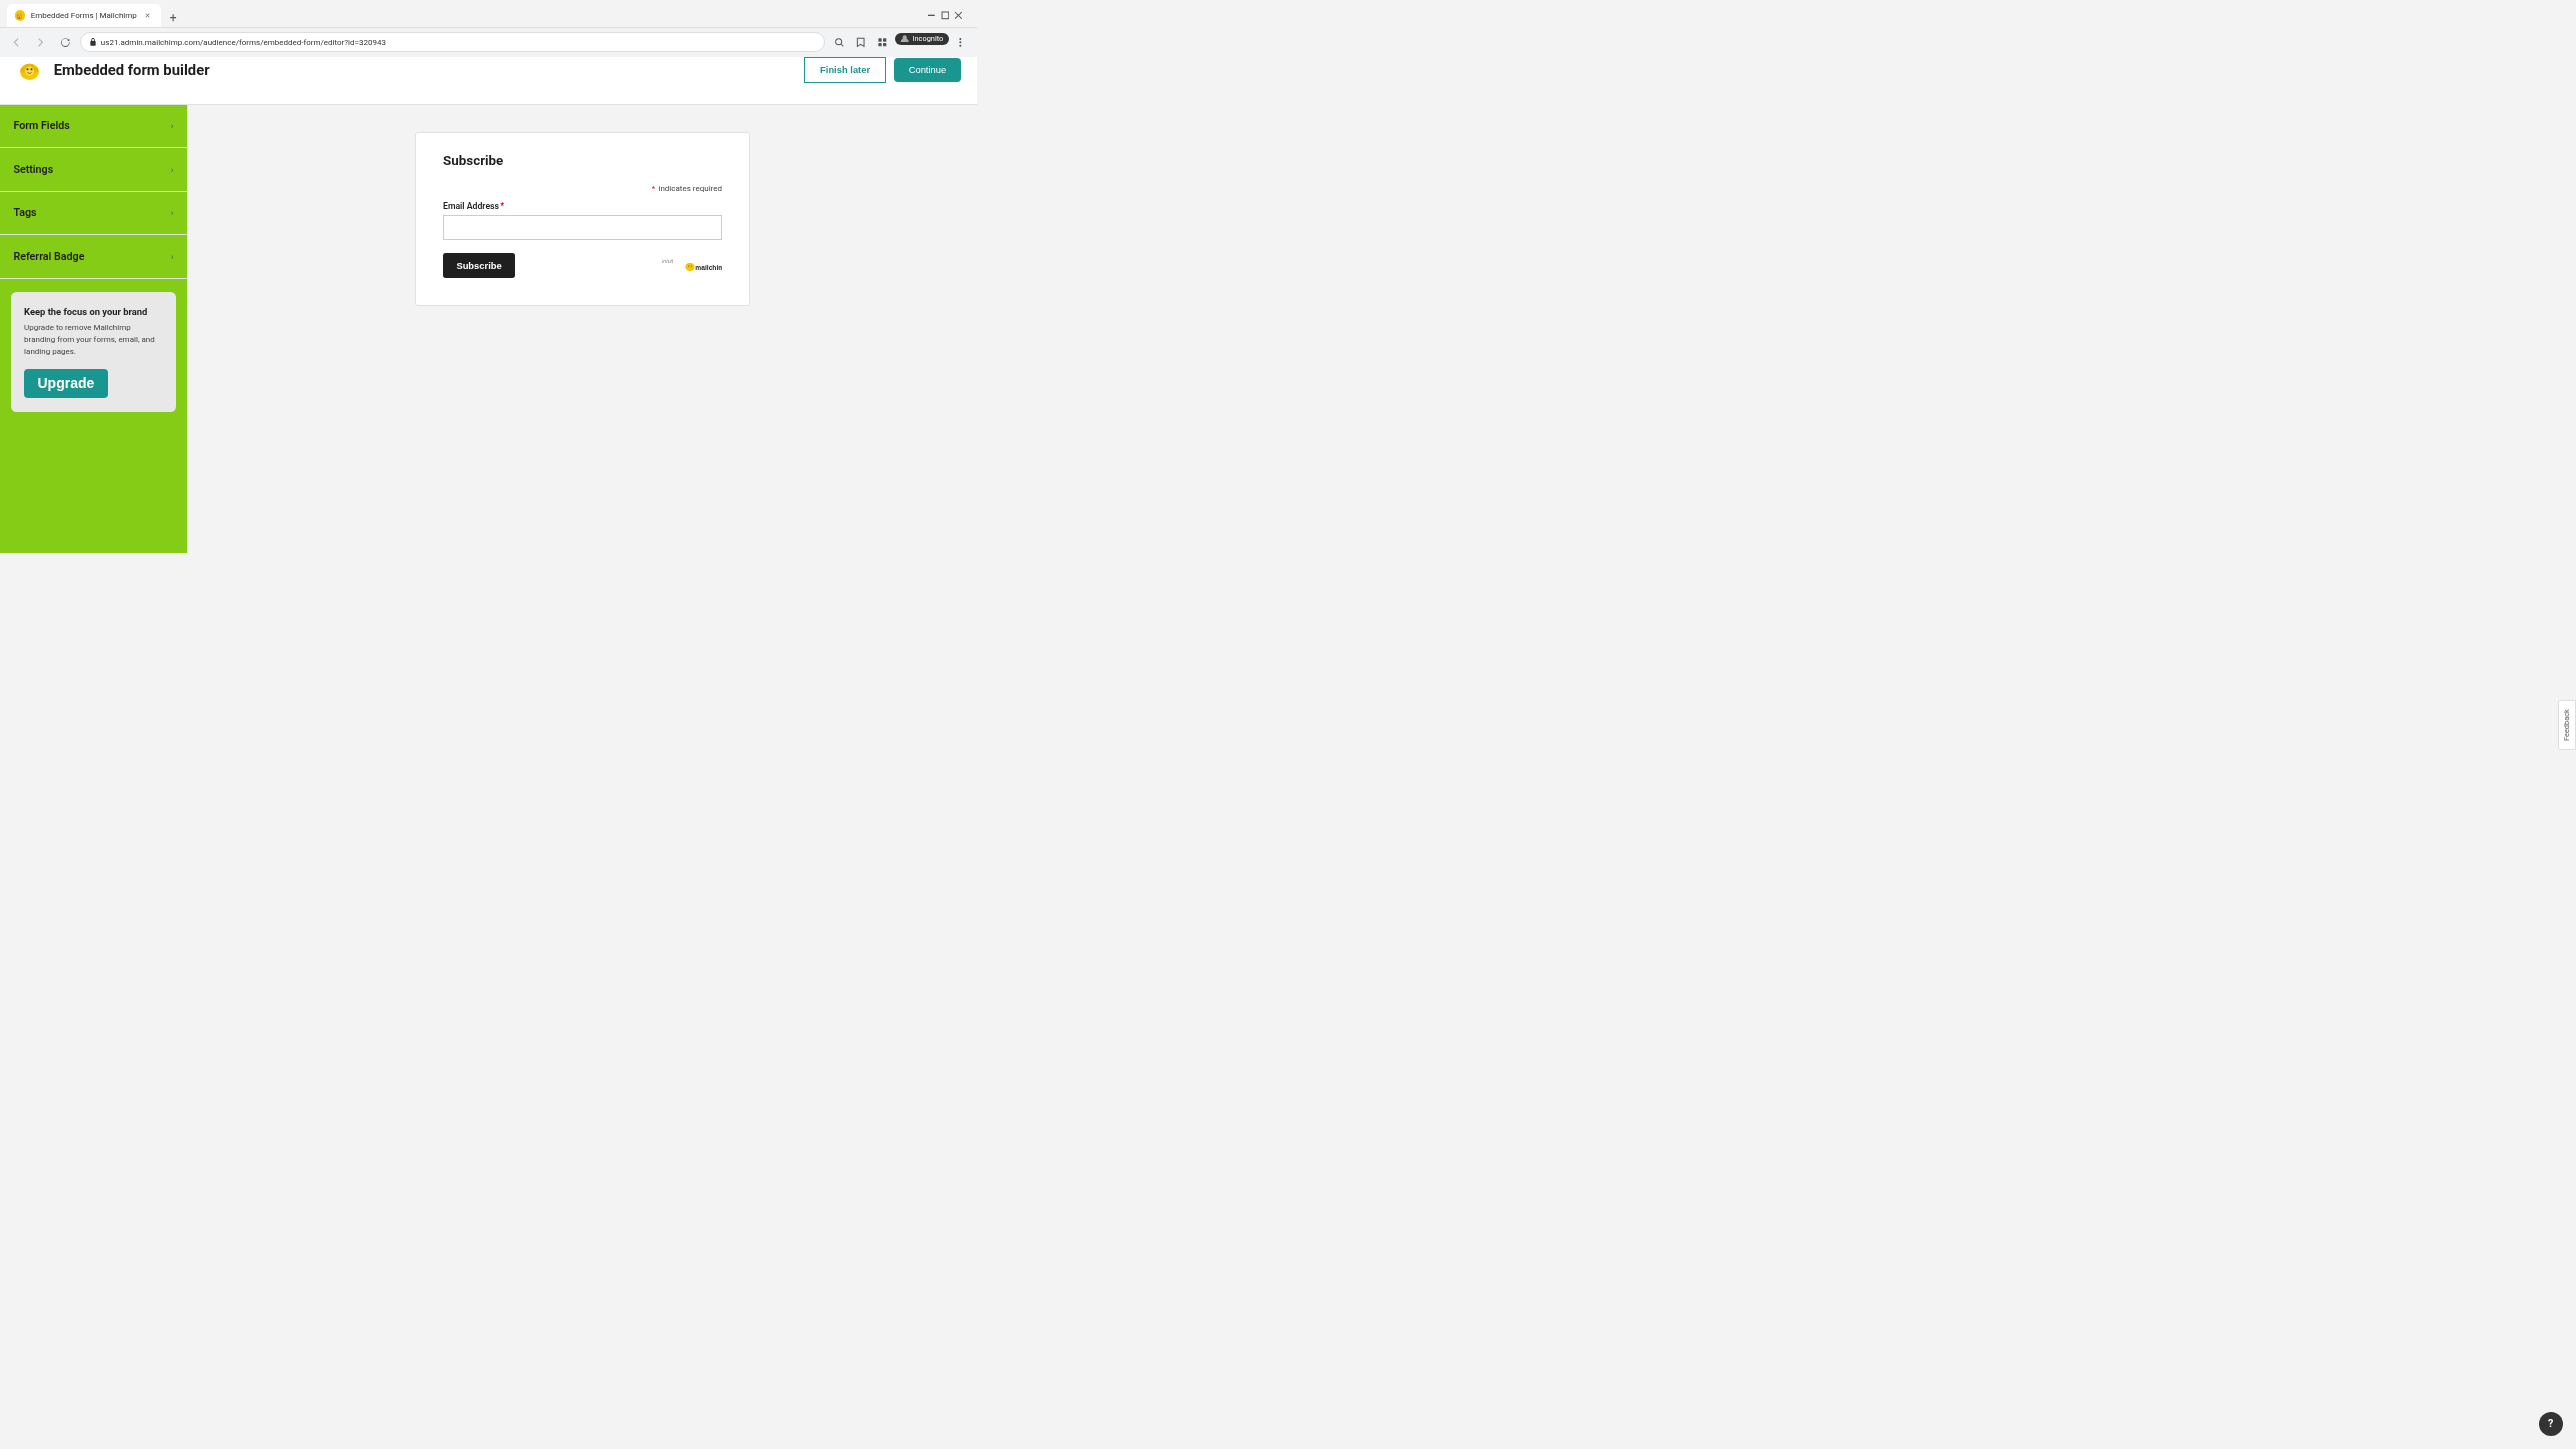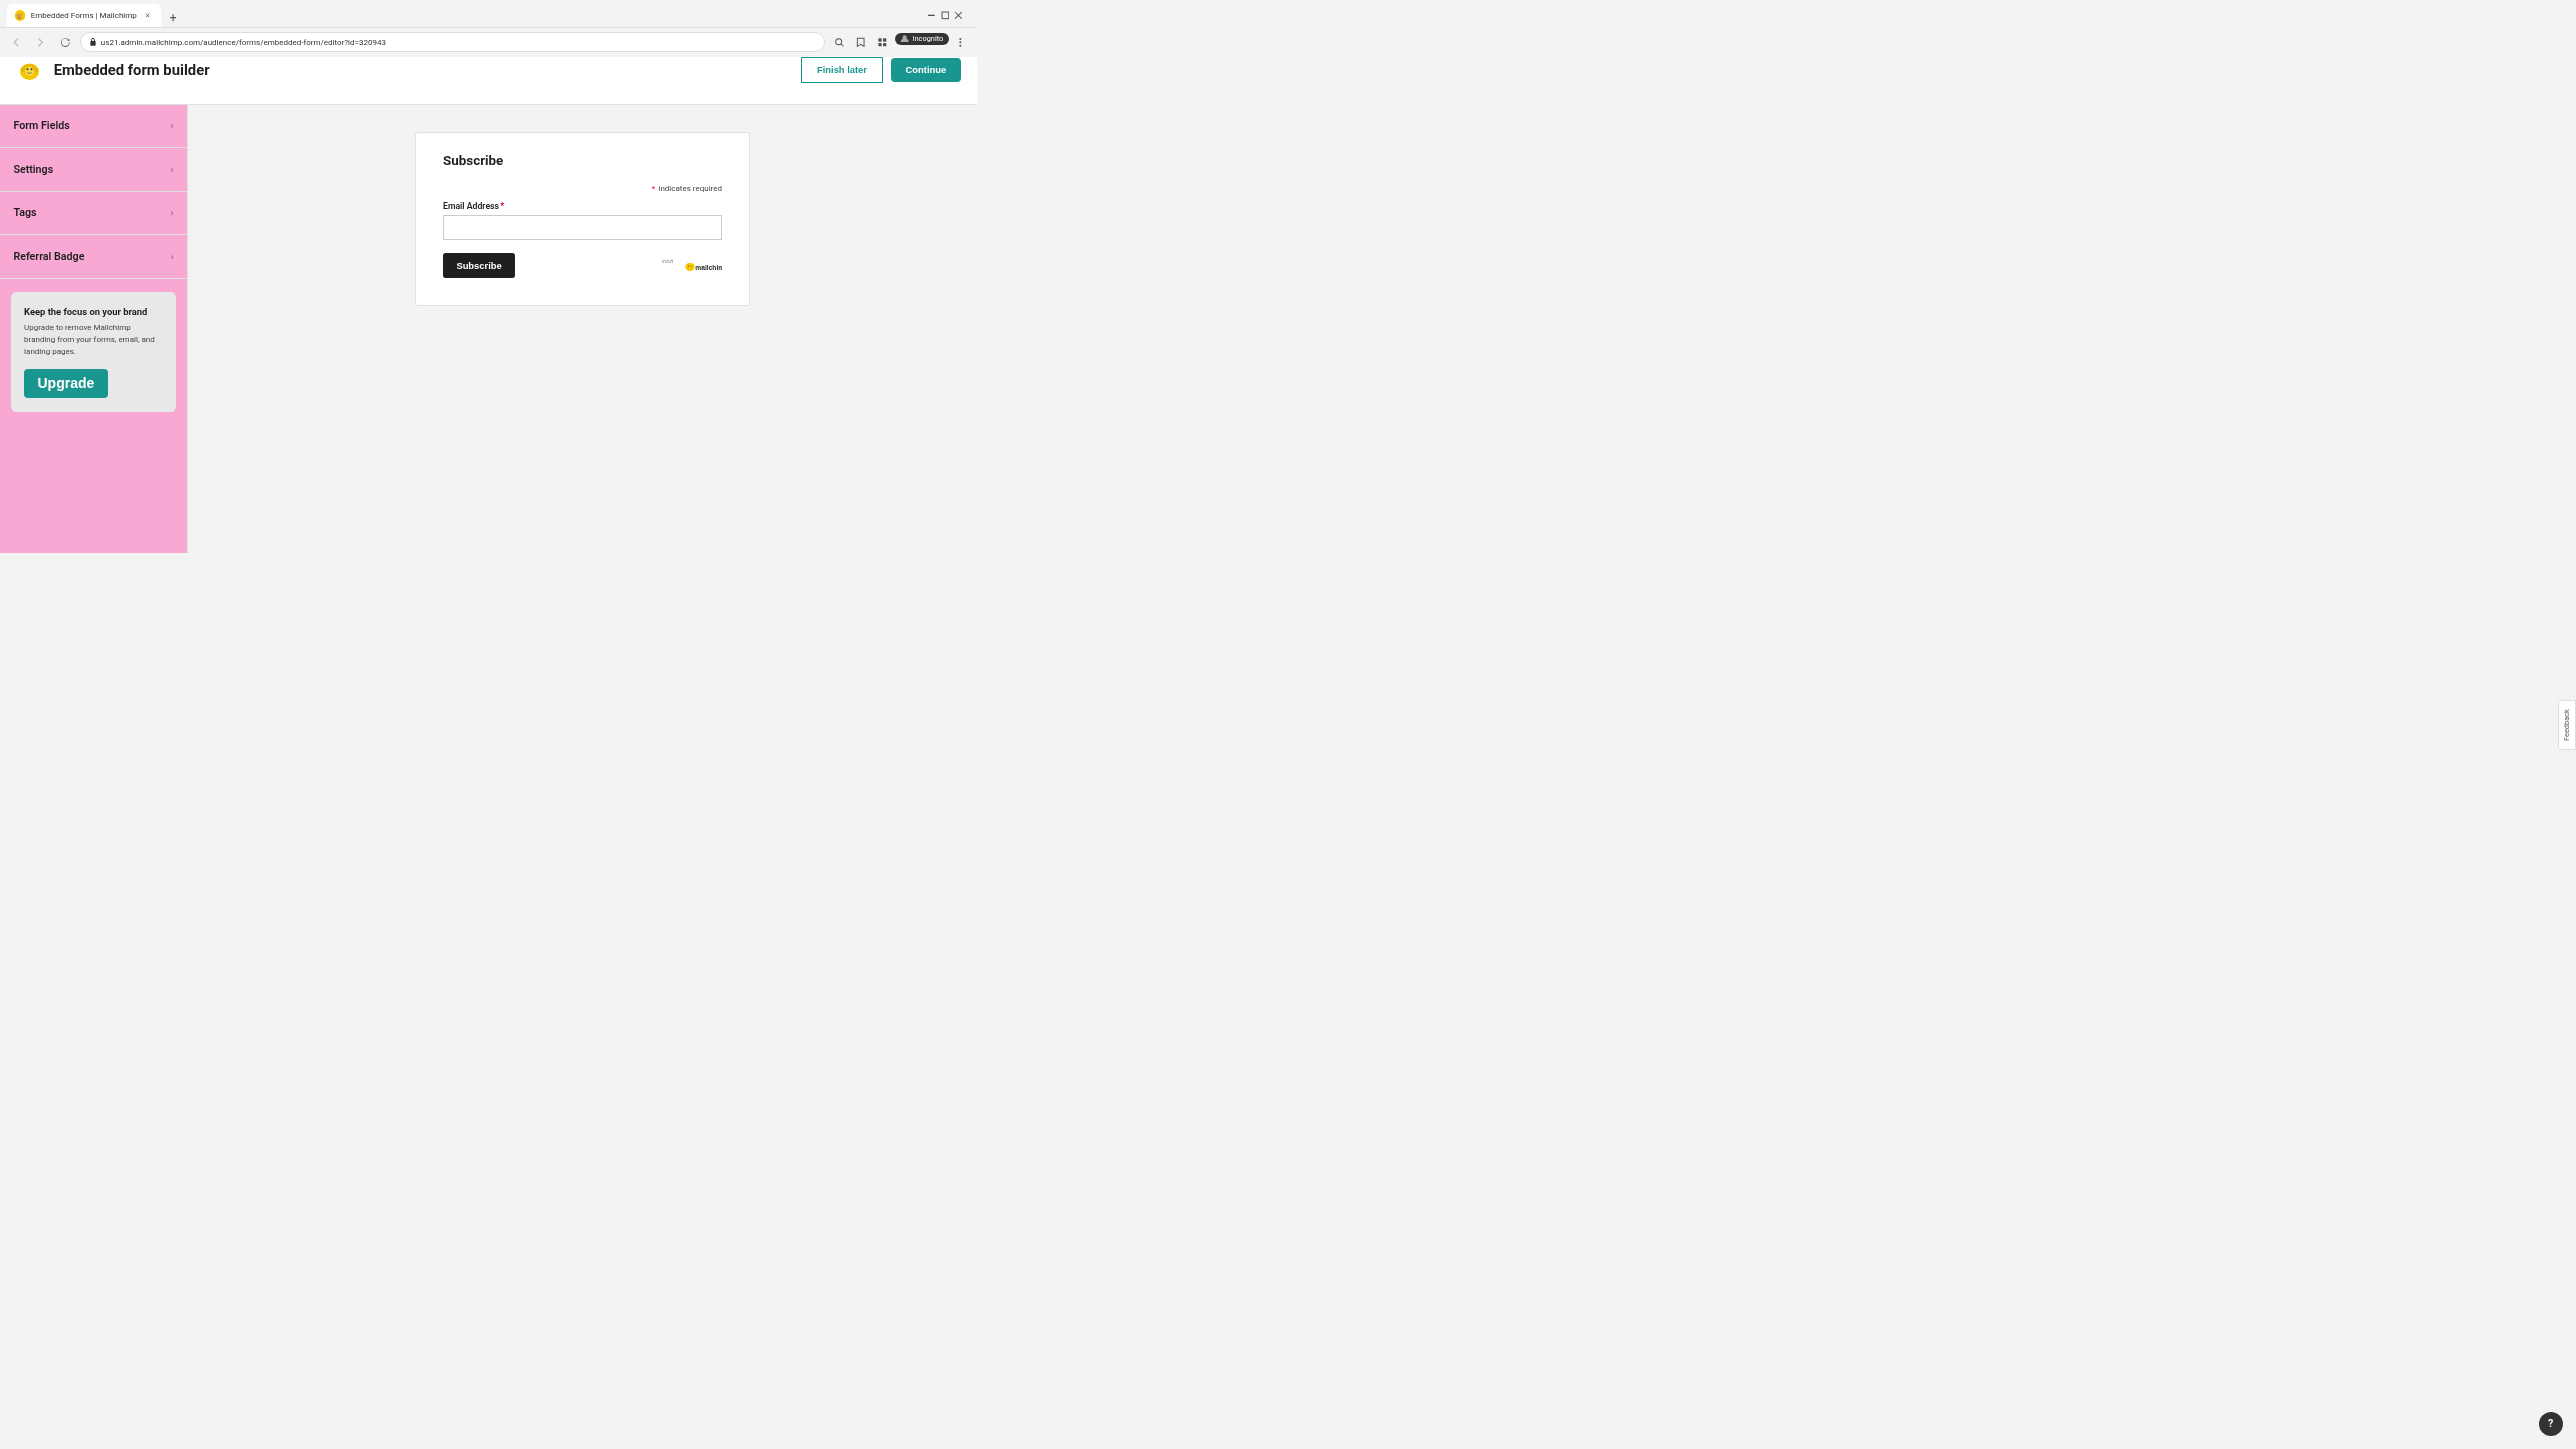--- a/index.html
+++ b/index.html
@@ -205,34 +205,34 @@
       cursor: pointer;
     }
 
     .btn-continue {
       background: #1a9690;
       border: none;
       color: #fff;
       padding: 6.7px 14.8px;
       border-radius: 4px;
       font-size: 9.4px;
-      font-weight: 700;
+      font-weight: 400;
       cursor: pointer;
     }
 
     
     .main-layout {
       display: flex;
       height: calc(553px - 27px - 29.5px - 48px);
     }
 
     
     .sidebar {
       width: 188px;
-      background: #f9a8d4;
+      background: #84cc16;
       border-right: 0.7px solid #e0e0e0;
       padding: 0;
       flex-shrink: 0;
       display: flex;
       flex-direction: column;
     }
 
     .sidebar-section {
       border-bottom: 0.7px solid #e0e0e0;
     }

